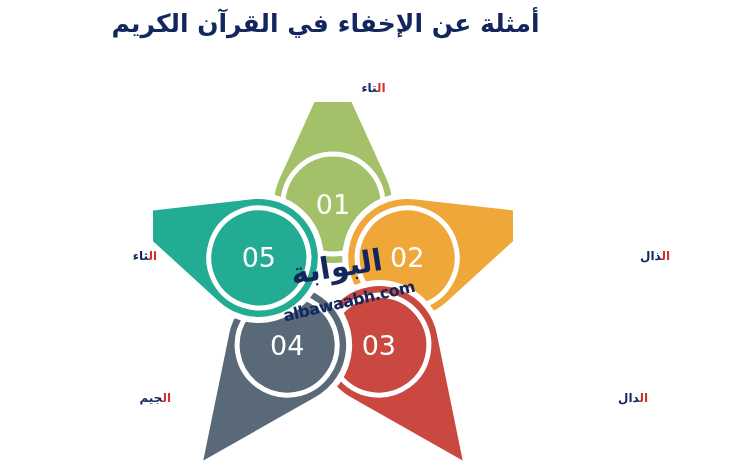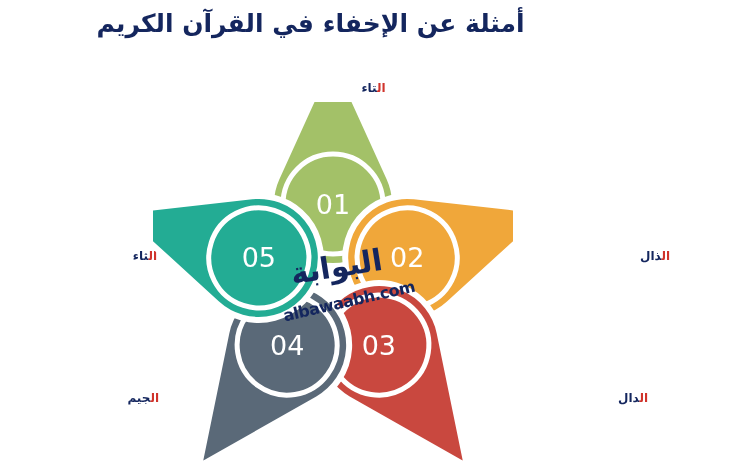--- a/index.html
+++ b/index.html
@@ -20,21 +20,21 @@
     position: absolute;
     inset: 0;
     width: 747px;
     height: 467px;
   }
 
   
   #title {
     position: absolute;
     top: 8px;
-    left: 0;
+    left: 15px;
     width: 621px;
     text-align: center;
     font-size: 25px;
     font-weight: bold;
     color: #14265e;
     line-height: 1.25;
     letter-spacing: 0px;
     direction: rtl;
     white-space: nowrap;
   }
@@ -64,21 +64,21 @@
     direction: rtl;
     white-space: nowrap;
     color: #14265e;
     line-height: 1;
   }
   .petal-label .art { color: #d0342c; }
   .petal-label .stem { color: #14265e; }
 
   #label-01 { left: 0; top: 22px; width: 747px; text-align: center; }
   #label-02 { right: 590px; top: 190px; text-align: right; }
-  #label-03 { right: 588px; top: 332px; text-align: center; }
+  #label-03 { right: 576px; top: 332px; text-align: center; }
   #label-04 { left: 618px; top: 332px; text-align: left; }
   #label-05 { left: 640px; top: 190px; text-align: right; }
 
   
   #watermark {
     position: absolute;
     left: 270px;
     top: 188px;
     width: 150px;
     height: 84px;

